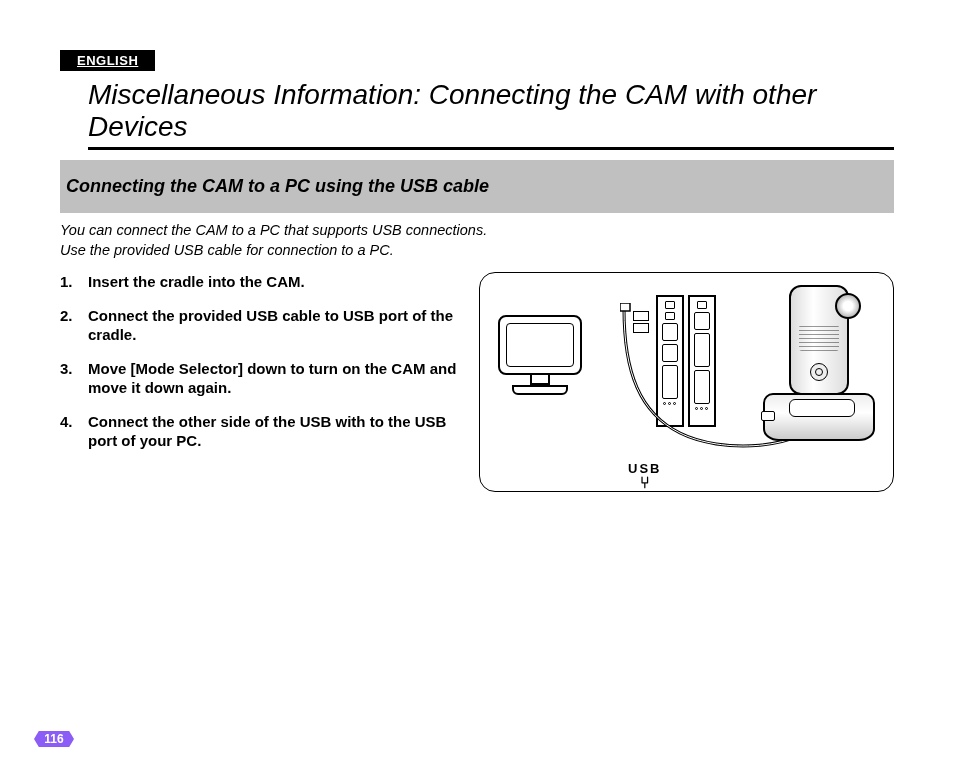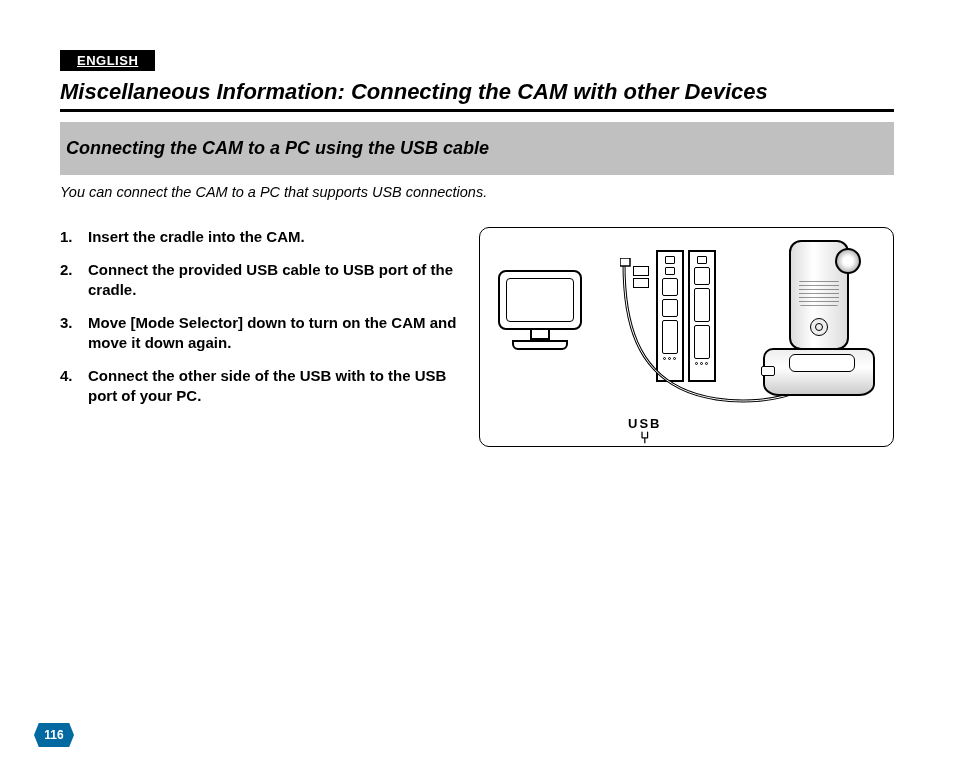--- a/index.html
+++ b/index.html
@@ -15,45 +15,46 @@
       display: inline-block;
       background: #000;
       color: #fff;
       font-weight: bold;
       font-size: 13px;
       padding: 3px 17px;
       letter-spacing: 0.5px;
       text-decoration: underline;
     }
     .main-heading {
-      font-size: 22px;
-      font-weight: bold;
+      font-size: 28px;
+      font-weight: normal;
       font-style: italic;
       margin-top: 8px;
       padding-bottom: 4px;
       border-bottom: 3px solid #000;
+      margin-left: 28px;
     }
     .sub-heading {
       background: #c0c0c0;
       font-size: 18px;
       font-weight: bold;
       font-style: italic;
       padding: 16px 6px;
       margin-top: 10px;
     }
     .intro-text {
       font-size: 14.5px;
       margin-top: 8px;
       line-height: 1.35;
       font-style: italic;
     }
     .content-row {
       display: flex;
       gap: 5px;
-      margin-top: 24px;
+      margin-top: 12px;
     }
     .steps-col {
       flex: 1;
     }
     .figure-col {
       width: 415px;
       flex-shrink: 0;
     }
     .steps {
       list-style: none;
@@ -84,36 +85,36 @@
     }
     .sub-bullet::before {
       content: "◆";
       position: absolute;
       left: 0;
       top: 1px;
       font-size: 10px;
     }
     .figure-box {
       border: 1.5px solid #000;
-      border-radius: 10px;
+      border-radius: 16px;
       width: 100%;
       height: 220px;
       padding: 14px 18px 10px 18px;
       position: relative;
       display: flex;
       align-items: flex-start;
       justify-content: space-between;
     }
     .page-number-badge {
       position: absolute;
       left: 34px;
       bottom: 32px;
       width: 40px;
-      height: 24px;
-      background: #0369a1;
+      height: 16px;
+      background: #8b5cf6;
       color: #fff;
       display: flex;
       align-items: center;
       justify-content: center;
       font-weight: bold;
       font-size: 12px;
       clip-path: polygon(12% 0, 88% 0, 100% 50%, 88% 100%, 12% 100%, 0 50%);
     }
 
     
@@ -273,20 +274,21 @@
 
 
 <div class="language-tag">ENGLISH</div>
 
 <h1 class="main-heading">Miscellaneous Information: Connecting the CAM with other Devices</h1>
 
 <div class="sub-heading">Connecting the CAM to a PC using the USB cable</div>
 
 <p class="intro-text">
   <span>You can connect the CAM to a PC that supports USB connections.</span><br>
+  <span>Use the provided USB cable for connection to a PC.</span>
 </p>
 
 <div class="content-row">
   <div class="steps-col">
     <ol class="steps">
       <li>
         <span>Insert the cradle into the CAM.</span>
       </li>
       <li>
         <span>Connect the provided USB cable to USB port of the cradle.</span>

